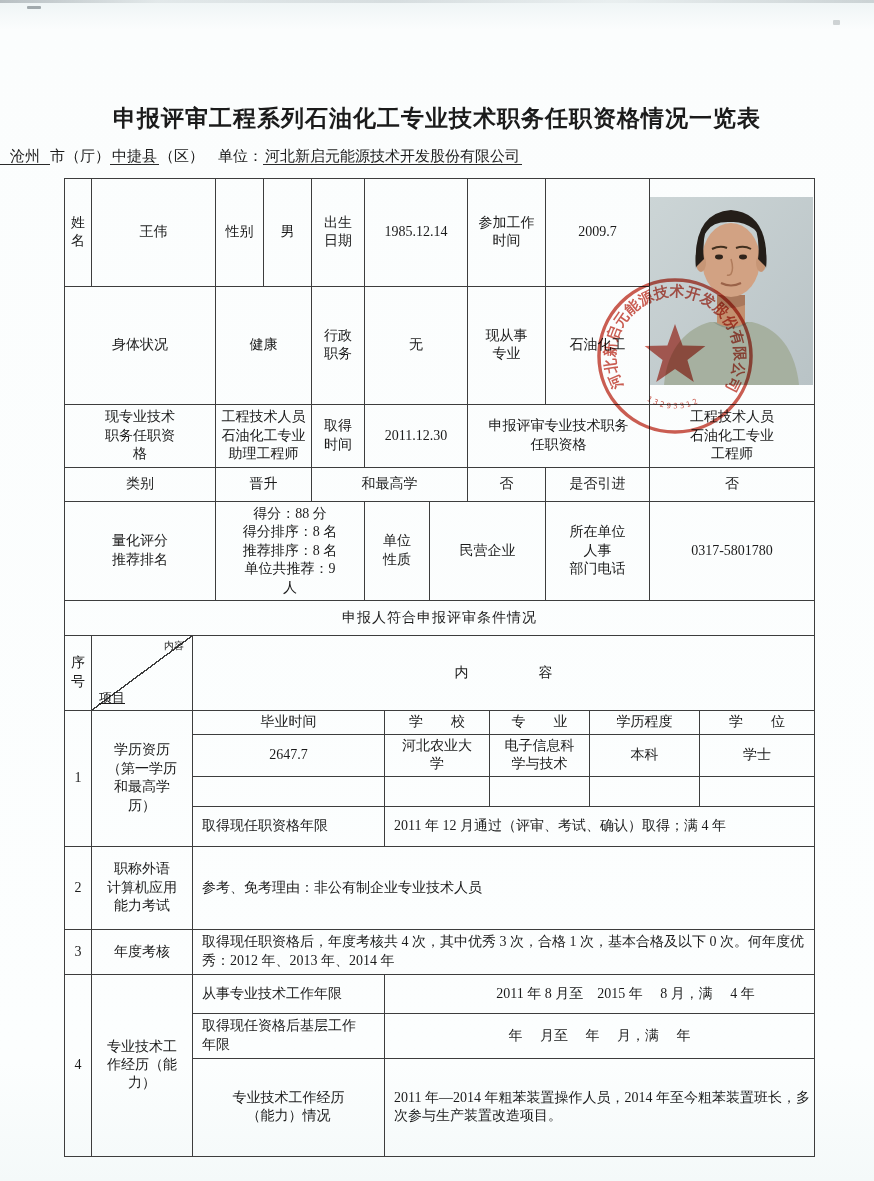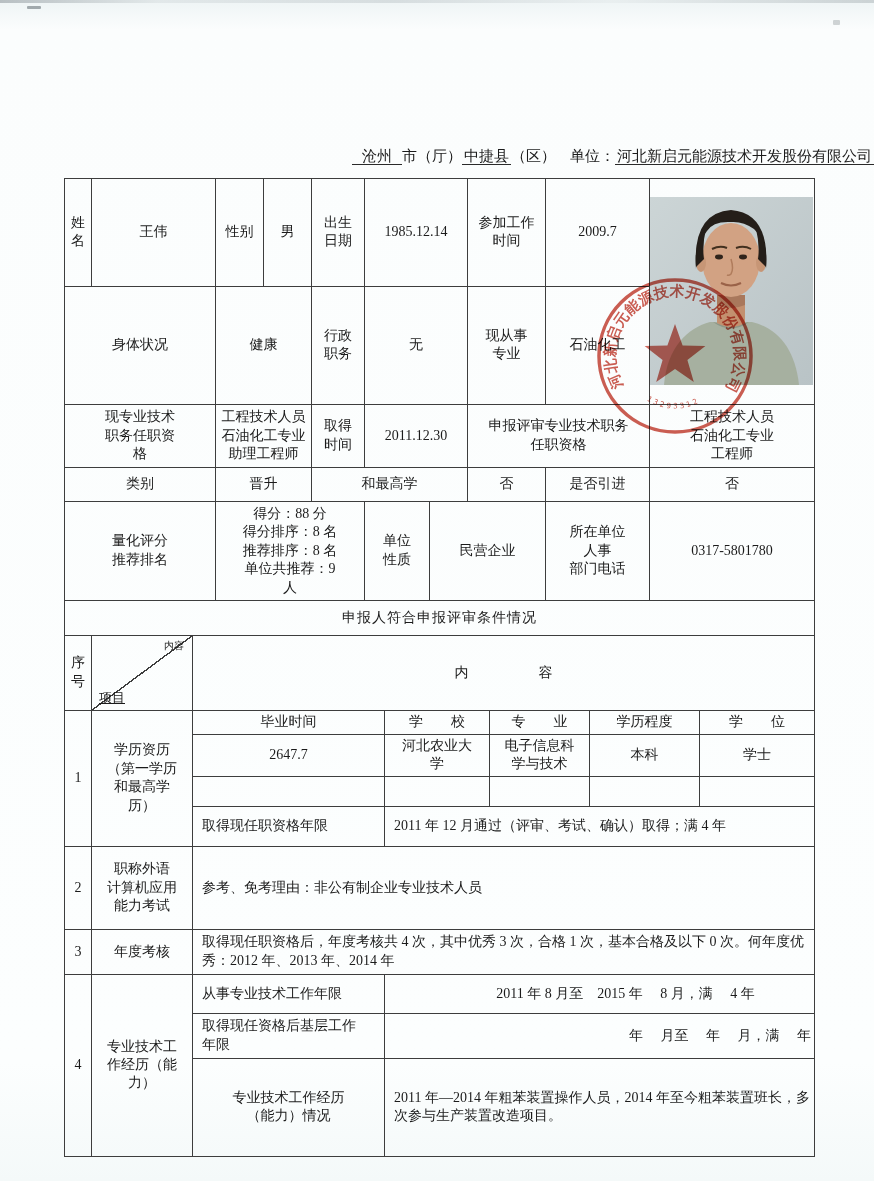--- a/index.html
+++ b/index.html
@@ -21,41 +21,41 @@
     opacity:.55;
   }
   .scan-speck{position:absolute;background:#6c767b;opacity:.6;border-radius:1px;}
   .doc-title{
     position:absolute;top:103px;left:0;width:874px;
     text-align:center;font-size:23px;font-weight:bold;letter-spacing:1px;
     white-space:pre-line;
   }
   .subtitle{
     position:absolute;top:147px;left:0;width:874px;
-    text-align:right;font-size:15px;white-space:pre-line;
+    text-align:left;font-size:15px;white-space:pre-line;
   }
   .subtitle .ul{border-bottom:1.5px solid #2a2a2a;padding:0 10px;}
   .subtitle .ul-tight{border-bottom:1.5px solid #2a2a2a;padding:0 2px;}
   .subtitle .gap{display:inline-block;width:14px;}
   .tables{position:absolute;top:178px;left:64px;width:752px;}
   table.t{
     border-collapse:collapse;table-layout:fixed;width:750px;
   }
   table.t + table.t{margin-top:-1px;}
   .t td{
     border:1px solid #3d3d3d;
     text-align:center;vertical-align:middle;
     font-size:14px;line-height:1.32;
     padding:2px 3px;
     white-space:pre-line;
     overflow:hidden;
   }
   .t td.left{text-align:left;padding-left:9px;}
   .t td.ind1{text-align:center;padding-left:55px;}
-  .t td.ind2{text-align:right;}
+  .t td.ind2{text-align:center;}
   .photo-cell{padding:0 !important;position:relative;}
   .photo-cell svg{display:block;}
   
   .corner{position:relative;padding:0 !important;height:100%;}
   .corner .diag{
     position:absolute;inset:0;
     background:linear-gradient(to bottom right,transparent calc(50% - 0.7px),#3d3d3d calc(50% - 0.7px),#3d3d3d calc(50% + 0.7px),transparent calc(50% + 0.7px));
   }
   .corner .c-top{position:absolute;top:3px;right:8px;font-size:10px;}
   .corner .c-bot{position:absolute;bottom:4px;left:7px;font-size:13px;text-decoration:underline;}
@@ -67,20 +67,21 @@
   .banner-cell{letter-spacing:1px;}
 </style>
 </head>
 <body>
 
 <div class="page">
   <div class="scan-edge"></div>
   <div class="scan-speck" style="left:27px;top:6px;width:14px;height:3px;"></div>
   <div class="scan-speck" style="left:833px;top:20px;width:7px;height:5px;opacity:.3;"></div>
 
+  <div class="doc-title">申报评审工程系列石油化工专业技术职务任职资格情况一览表</div>
 
   <div class="subtitle"><span class="ul">沧州</span><span>市（厅）</span><span class="ul-tight">中捷县</span><span>（区）</span><span class="gap"></span><span>单位：</span><span class="ul-tight">河北新启元能源技术开发股份有限公司</span></div>
 
   <div class="tables">
 
     <table class="t">
       <colgroup>
         <col style="width:27px">
           <col style="width:124px">
           <col style="width:48px">

